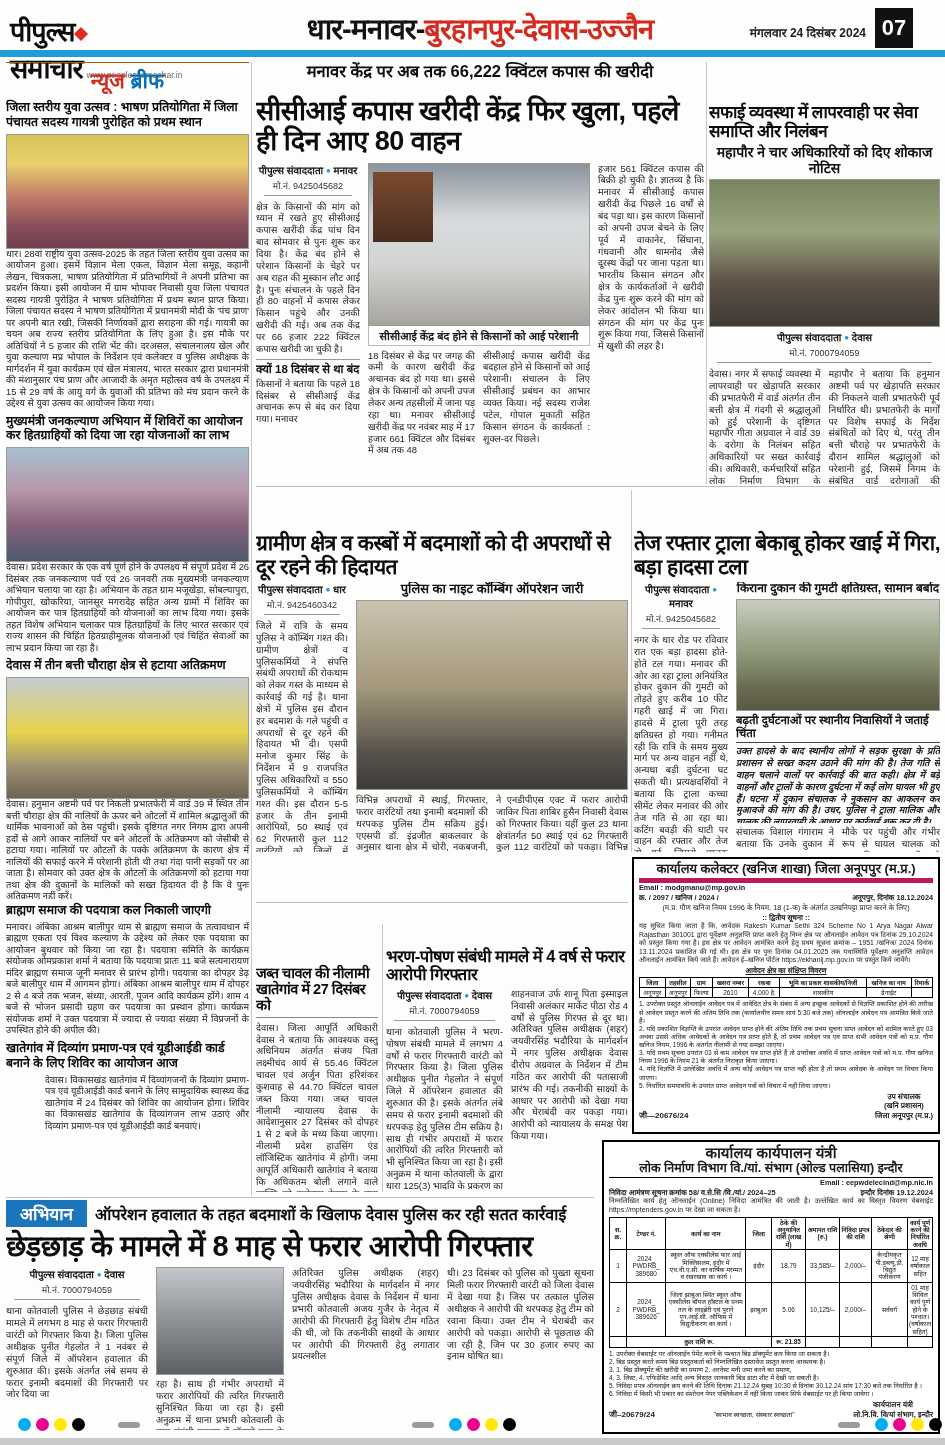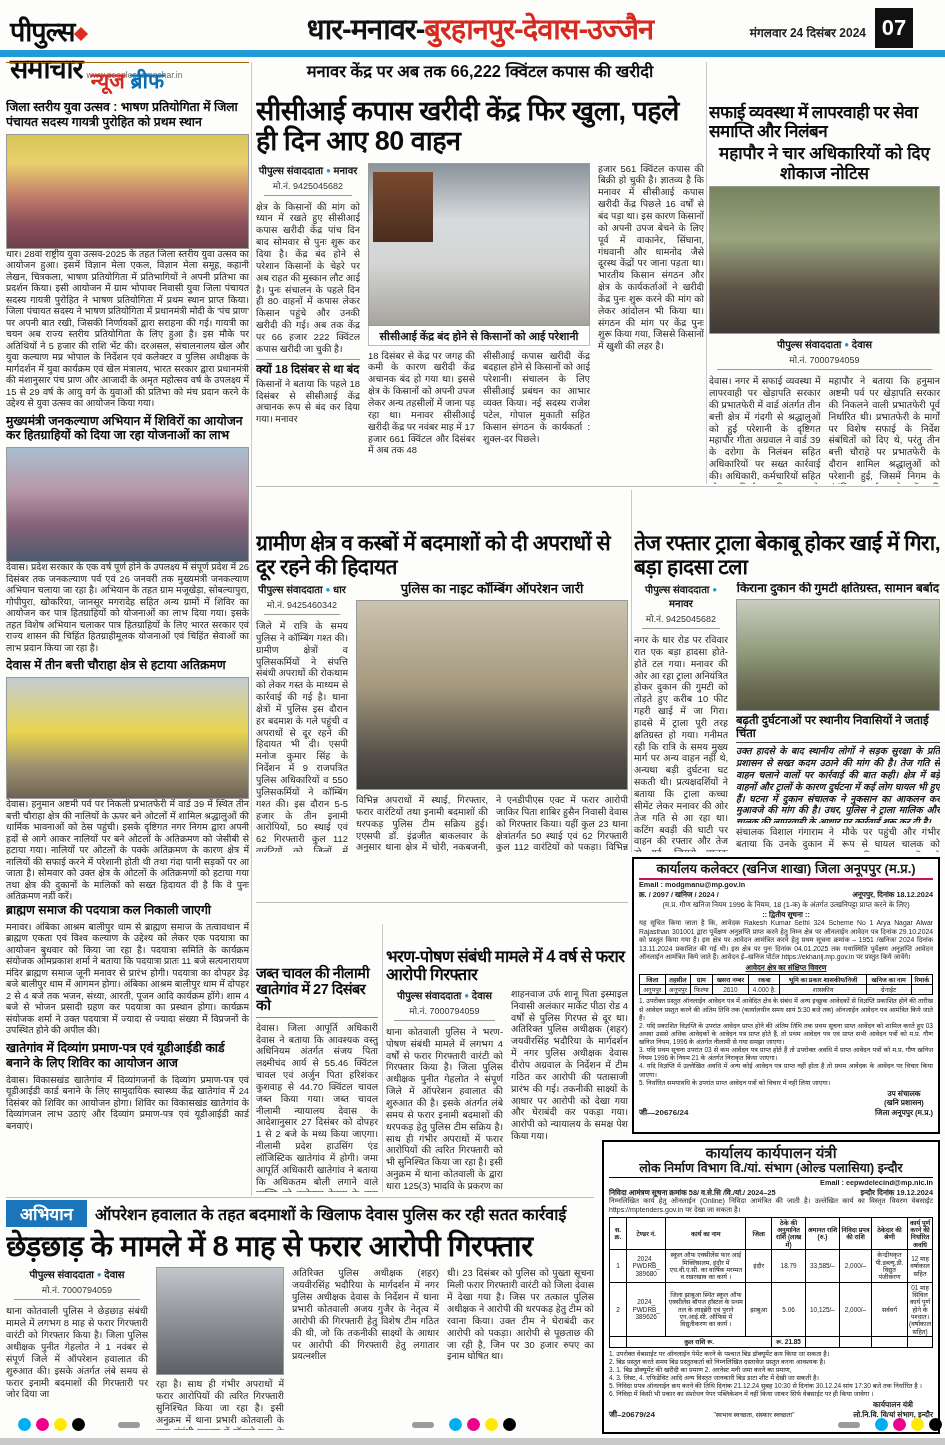--- a/index.html
+++ b/index.html
@@ -96,21 +96,21 @@
     <div class="brief-body" style="max-height:172px;">धार। 28वां राष्ट्रीय युवा उत्सव-2025 के तहत जिला स्तरीय युवा उत्सव का आयोजन हुआ। इसमें विज्ञान मेला एकल, विज्ञान मेला समूह, कहानी लेखन, चित्रकला, भाषण प्रतियोगिता में प्रतिभागियों ने अपनी प्रतिभा का प्रदर्शन किया। इसी आयोजन में ग्राम भोपावर निवासी युवा जिला पंचायत सदस्य गायत्री पुरोहित ने भाषण प्रतियोगिता में प्रथम स्थान प्राप्त किया। जिला पंचायत सदस्य ने भाषण प्रतियोगिता में प्रधानमंत्री मोदी के 'पंच प्राण' पर अपनी बात रखी, जिसकी निर्णायकों द्वारा सराहना की गई। गायत्री का चयन अब राज्य स्तरीय प्रतियोगिता के लिए हुआ है। इस मौके पर अतिथियों ने 5 हजार की राशि भेंट की। दरअसल, संचालनालय खेल और युवा कल्याण मप्र भोपाल के निर्देशन एवं कलेक्टर व पुलिस अधीक्षक के मार्गदर्शन में युवा कार्यक्रम एवं खेल मंत्रालय, भारत सरकार द्वारा प्रधानमंत्री की मंशानुसार पंच प्राण और आजादी के अमृत महोत्सव वर्ष के उपलक्ष्य में 15 से 29 वर्ष के आयु वर्ग के युवाओं की प्रतिभा को मंच प्रदान करने के उद्देश्य से युवा उत्सव का आयोजन किया गया।</div>
     <div class="brief-head">मुख्यमंत्री जनकल्याण अभियान में शिविरों का आयोजन कर हितग्राहियों को दिया जा रहा योजनाओं का लाभ</div>
     <div class="photo p-tent"></div>
     <div class="brief-body" style="max-height:106px;">देवास। प्रदेश सरकार के एक वर्ष पूर्ण होने के उपलक्ष्य में संपूर्ण प्रदेश में 26 दिसंबर तक जनकल्याण पर्व एवं 26 जनवरी तक मुख्यमंत्री जनकल्याण अभियान चलाया जा रहा है। अभियान के तहत ग्राम मजूखेड़ा, सोबल्यापुरा, गोपीपुरा, खोकरिया, जानसूर मगरादेह सहित अन्य ग्रामों में शिविर का आयोजन कर पात्र हितग्राहियों को योजनाओं का लाभ दिया गया। इसके तहत विशेष अभियान चलाकर पात्र हितग्राहियों के लिए भारत सरकार एवं राज्य शासन की चिहिंत हितग्राहीमूलक योजनाओं एवं चिहिंत सेवाओं का लाभ प्रदान किया जा रहा है।</div>
     <div class="brief-head">देवास में तीन बत्ती चौराहा क्षेत्र से हटाया अतिक्रमण</div>
     <div class="photo p-jcb"></div>
     <div class="brief-body" style="max-height:100px;">देवास। हनुमान अष्टमी पर्व पर निकली प्रभातफेरी में वार्ड 39 में स्थित तीन बत्ती चौराहा क्षेत्र की नालियों के ऊपर बने ओटलों में शामिल श्रद्धालुओं की धार्मिक भावनाओं को ठेस पहुंची। इसके दृष्टिगत नगर निगम द्वारा अपनी हदों से आगे आकर नालियों पर बने ओटलों के अतिक्रमण को जेसीबी से हटाया गया। नालियों पर ओटलों के पक्के अतिक्रमण के कारण क्षेत्र में नालियों की सफाई करने में परेशानी होती थी तथा गंदा पानी सड़कों पर आ जाता है। सोमवार को उक्त क्षेत्र के ओटलों के अतिक्रमणों को हटाया गया तथा क्षेत्र की दुकानों के मालिकों को सख्त हिदायत दी है कि वे पुनः अतिक्रमण नहीं करें।</div>
     <div class="brief-head">ब्राह्मण समाज की पदयात्रा कल निकाली जाएगी</div>
     <div class="brief-body" style="max-height:126px;">मनावर। अंबिका आश्रम बालीपुर धाम से ब्राह्मण समाज के तत्वावधान में ब्राह्मण एकता एवं विश्व कल्याण के उद्देश्य को लेकर एक पदयात्रा का आयोजन बुधवार को किया जा रहा है। पदयात्रा समिति के कार्यक्रम संयोजक ओमप्रकाश शर्मा ने बताया कि पदयात्रा प्रातः 11 बजे सत्यनारायण मंदिर ब्राह्मण समाज जूनी मनावर से प्रारंभ होगी। पदयात्रा का दोपहर डेढ़ बजे बालीपुर धाम में आगमन होगा। अंबिका आश्रम बालीपुर धाम में दोपहर 2 से 4 बजे तक भजन, संध्या, आरती, पूजन आदि कार्यक्रम होंगे। शाम 4 बजे से भोजन प्रसादी ग्रहण कर पदयात्रा का प्रस्थान होगा। कार्यक्रम संयोजक शर्मा ने उक्त पदयात्रा में ज्यादा से ज्यादा संख्या में विप्रजनों के उपस्थित होने की अपील की।</div>
     <div class="brief-head">खातेगांव में दिव्यांग प्रमाण-पत्र एवं यूडीआईडी कार्ड बनाने के लिए शिविर का आयोजन आज</div>
-    <div class="brief-body" style="max-height:64px;">देवास। विकासखंड खातेगांव में दिव्यांगजनों के दिव्यांग प्रमाण-पत्र एवं यूडीआईडी कार्ड बनाने के लिए सामुदायिक स्वास्थ्य केंद्र खातेगांव में 24 दिसंबर को शिविर का आयोजन होगा। शिविर का विकासखंड खातेगांव के दिव्यांगजन लाभ उठाएं और दिव्यांग प्रमाण-पत्र एवं यूडीआईडी कार्ड बनवाएं।</div>
+    <div class="brief-body" style="max-height:64px;margin-left:39px;">देवास। विकासखंड खातेगांव में दिव्यांगजनों के दिव्यांग प्रमाण-पत्र एवं यूडीआईडी कार्ड बनाने के लिए सामुदायिक स्वास्थ्य केंद्र खातेगांव में 24 दिसंबर को शिविर का आयोजन होगा। शिविर का विकासखंड खातेगांव के दिव्यांगजन लाभ उठाएं और दिव्यांग प्रमाण-पत्र एवं यूडीआईडी कार्ड बनवाएं।</div>
   </div>
 
   <div class="abs" style="left:256px;top:62px;width:448px;height:422px;overflow:hidden;">
     <div class="kicker">मनावर केंद्र पर अब तक 66,222 क्विंटल कपास की खरीदी</div>
     <div class="art-head" style="font-size:27px;margin:16px 0 6px 0;">सीसीआई कपास खरीदी केंद्र फिर खुला, पहले ही दिन आए 80 वाहन</div>
     <div class="cols">
       <div class="col" style="flex:0 0 104px;">
         <div class="byline">
           <span>पीपुल्स संवाददाता</span>
           <span class="bdot">●</span>
@@ -130,21 +130,21 @@
           <div class="col body-txt">18 दिसंबर से केंद्र पर जगह की कमी के कारण खरीदी केंद्र अचानक बंद हो गया था। इससे क्षेत्र के किसानों को अपनी उपज लेकर अन्य तहसीलों में जाना पड़ रहा था। मनावर सीसीआई खरीदी केंद्र पर नवंबर माह में 17 हजार 661 क्विंटल और दिसंबर में अब तक 48</div>
           <div class="col body-txt">सीसीआई कपास खरीदी केंद्र बदहाल होने से किसानों को आई परेशानी। संचालन के लिए सीसीआई प्रबंधन का आभार व्यक्त किया। नई सदस्य राजेश पटेल, गोपाल मुकाती सहित किसान संगठन के कार्यकर्ता : शुक्ल-दर पिछले।</div>
         </div>
       </div>
       <div class="col body-txt">हजार 561 क्विंटल कपास की बिक्री हो चुकी है। ज्ञातव्य है कि मनावर में सीसीआई कपास खरीदी केंद्र पिछले 16 वर्षों से बंद पड़ा था। इस कारण किसानों को अपनी उपज बेचने के लिए पूर्व में वाकानेर, सिंघाना, गंधवानी और धामनोद जैसे दूरस्थ केंद्रों पर जाना पड़ता था। भारतीय किसान संगठन और क्षेत्र के कार्यकर्ताओं ने खरीदी केंद्र पुनः शुरू करने की मांग को लेकर आंदोलन भी किया था। संगठन की मांग पर केंद्र पुनः शुरू किया गया, जिससे किसानों में खुशी की लहर है।</div>
     </div>
   </div>
 
   <div class="abs" style="left:709px;top:62px;width:231px;height:422px;overflow:hidden;">
     <div class="art-head" style="font-size:17px;">सफाई व्यवस्था में लापरवाही पर सेवा समाप्ति और निलंबन</div>
-    <div class="subhead" style="font-size:17px;margin:3px 0;">महापौर ने चार अधिकारियों को दिए शोकाज नोटिस</div>
+    <div class="subhead" style="font-size:14px;margin:3px 0;">महापौर ने चार अधिकारियों को दिए शोकाज नोटिस</div>
     <div class="photo p-meeting"></div>
     <div class="byline" style="margin-top:3px;">
       <span>पीपुल्स संवाददाता</span>
       <span class="bdot">●</span>
       <span>देवास</span>
     </div>
     <div class="bphone">मो.नं. 7000794059</div>
     <div class="cols">
       <div class="col body-txt">देवास। नगर में सफाई व्यवस्था में लापरवाही पर खेड़ापति सरकार की प्रभातफेरी में वार्ड अंतर्गत तीन बत्ती क्षेत्र में गंदगी से श्रद्धालुओं को हुई परेशानी के दृष्टिगत महापौर गीता अग्रवाल ने वार्ड 39 के दरोगा के निलंबन सहित अधिकारियों पर सख्त कार्रवाई की। अधिकारी, कर्मचारियों सहित लोक निर्माण विभाग के अधिकारियों को नाला सफाई व वितरण में लापरवाही पर कारण बताओ नोटिस जारी किए हैं।</div>
       <div class="col body-txt">महापौर ने बताया कि हनुमान अष्टमी पर्व पर खेड़ापति सरकार की निकलने वाली प्रभातफेरी पूर्व निर्धारित थी। प्रभातफेरी के मार्गों पर विशेष सफाई के निर्देश संबंधितों को दिए थे, परंतु तीन बत्ती चौराहे पर प्रभातफेरी के दौरान शामिल श्रद्धालुओं को परेशानी हुई, जिसमें निगम के संबंधित वार्ड दरोगाओं की जवाबदेही तय कर वार्ड 39 के दरोगा विकास सांगते पर निलंबन की कार्रवाई की गई तथा वार्ड 40 के विनियमित दरोगा अमर सांगते की सेवा समाप्त की गई। साथ ही स्वास्थ्य अधिकारी जितेंद्र सिसौदिया व सहायक स्वास्थ्य अधिकारी भूषण पंवार संबंधित वार्ड स्वच्छता निरीक्षक विजय सांगते को कारण बताओ सूचना पत्र जारी किए गए।</div>
@@ -214,21 +214,21 @@
           <span>देवास</span>
         </div>
         <div class="bphone">मो.नं. 7000794059</div>
         <div class="body-txt">थाना कोतवाली पुलिस ने भरण-पोषण संबंधी मामले में लगभग 4 वर्षों से फरार गिरफ्तारी वारंटी को गिरफ्तार किया है। जिला पुलिस अधीक्षक पुनीत गेहलोत ने संपूर्ण जिले में ऑपरेशन हवालात की शुरुआत की है। इसके अंतर्गत लंबे समय से फरार इनामी बदमाशों की धरपकड़ हेतु पुलिस टीम सक्रिय है। साथ ही गंभीर अपराधों में फरार आरोपियों की त्वरित गिरफ्तारी को भी सुनिश्चित किया जा रहा है। इसी अनुक्रम में थाना कोतवाली के द्वारा धारा 125(3) भादवि के प्रकरण का आरोपी</div>
       </div>
       <div class="col body-txt">शाहनवाज उर्फ शानू पिता इस्माइल निवासी अलंकार मार्केट पीठा रोड 4 वर्षों से पुलिस गिरफ्त से दूर था। अतिरिक्त पुलिस अधीक्षक (शहर) जयवीरसिंह भदौरिया के मार्गदर्शन में नगर पुलिस अधीक्षक देवास दीरोप अग्रवाल के निर्देशन में टीम गठित कर आरोपी की पतासाजी प्रारंभ की गई। तकनीकी साक्ष्यों के आधार पर आरोपी को देखा गया और घेराबंदी कर पकड़ा गया। आरोपी को न्यायालय के समक्ष पेश किया गया।</div>
     </div>
   </div>
 
   <div class="notice" style="left:632px;top:857px;width:308px;height:277px;">
-    <div class="n-title" style="font-size:13px;border-bottom:2px solid #be185d;padding-bottom:2px;">कार्यालय कलेक्टर (खनिज शाखा) जिला अनूपपुर (म.प्र.)</div>
+    <div class="n-title" style="font-size:13px;border-bottom:5px solid #be185d;padding-bottom:2px;">कार्यालय कलेक्टर (खनिज शाखा) जिला अनूपपुर (म.प्र.)</div>
     <div class="n-small" style="font-weight:bold;">Email : modgmanu@mp.gov.in</div>
     <div class="n-row">
       <span>क्र. / 2097 / खनिज / 2024 /</span>
       <span>अनूपपुर, दिनांक 18.12.2024</span>
     </div>
     <div class="n-small" style="text-align:center;">(म.प्र. गौण खनिज नियम 1996 के नियम, 18 (1-क) के अंतर्गत उत्खनिपट्टा प्राप्त करने के लिए)</div>
     <div class="n-small" style="text-align:center;font-weight:bold;">:: द्वितीय सूचना ::</div>
     <div class="n-notes" style="font-size:6.8px;">यह सूचित किया जाता है कि, आवेदक Rakesh Kumar Sethi 324 Scheme No 1 Arya Nagar Alwar Rajasthan 301001 द्वारा पूर्वेक्षण अनुज्ञप्ति प्राप्त करने हेतु निम्न क्षेत्र पर ऑनलाईन आवेदन पत्र दिनांक 29.10.2024 को प्रस्तुत किया गया है। इस क्षेत्र पर आवेदन आमंत्रित करने हेतु प्रथम सूचना क्रमांक – 1951 /खनिज/ 2024 दिनांक 13.11.2024 प्रकाशित की गई थी। इस क्षेत्र पर पुनः दिनांक 04.01.2025 तक यथास्थिति पूर्वेक्षण अनुज्ञप्ति आवेदन ऑनलाईन आमंत्रित किये जाते हैं। आवेदन ई–खनिज पोर्टल https://ekhanij.mp.gov.in पर प्रस्तुत किये जावेंगे।</div>
     <div class="n-small" style="text-align:center;font-weight:bold;text-decoration:underline;">आवेदन क्षेत्र का संक्षिप्त विवरण</div>
     <table class="n-table">

